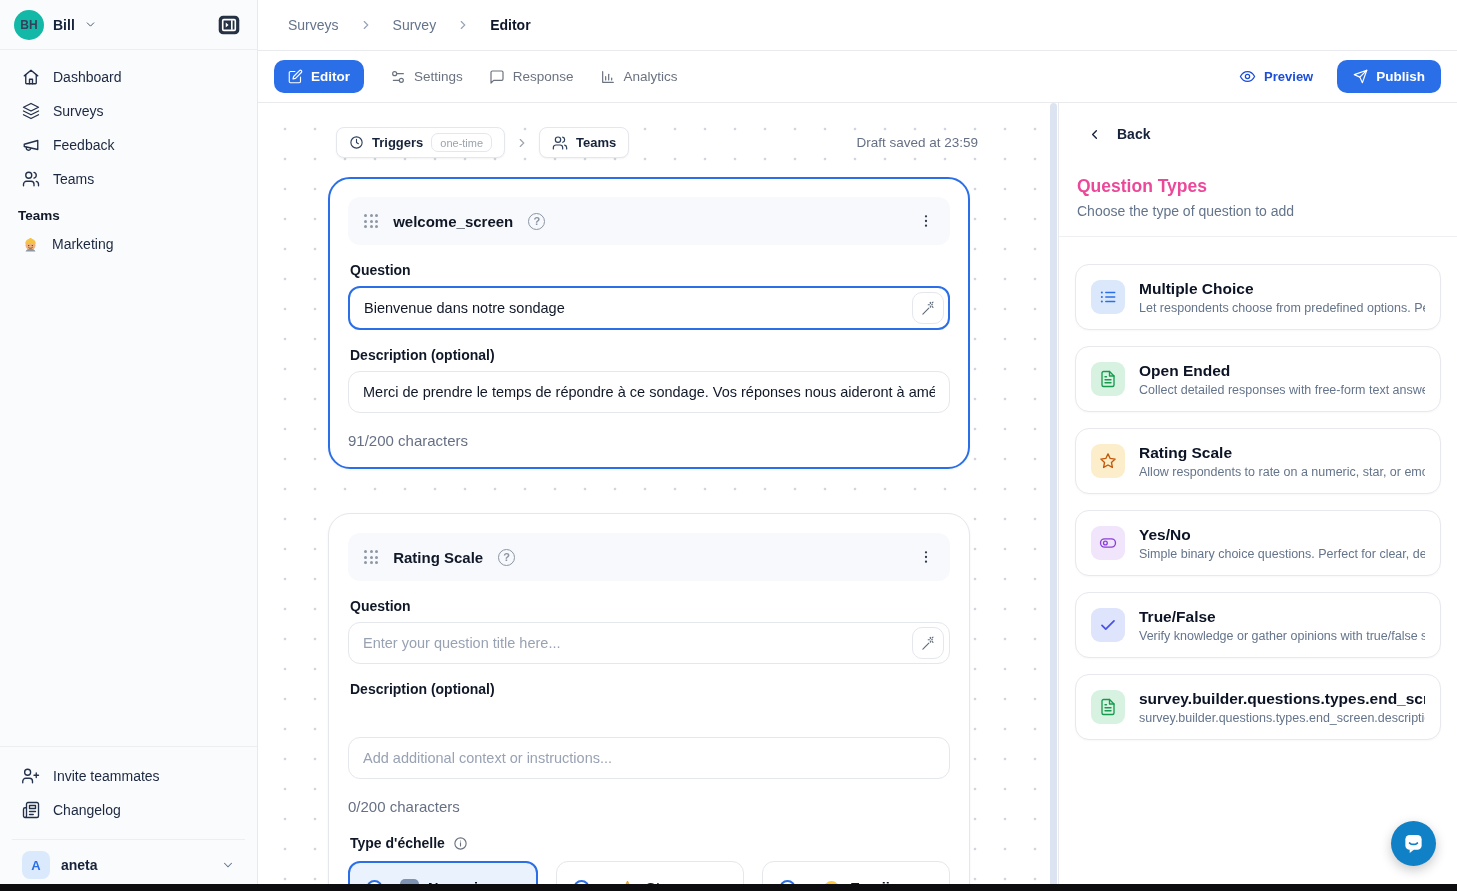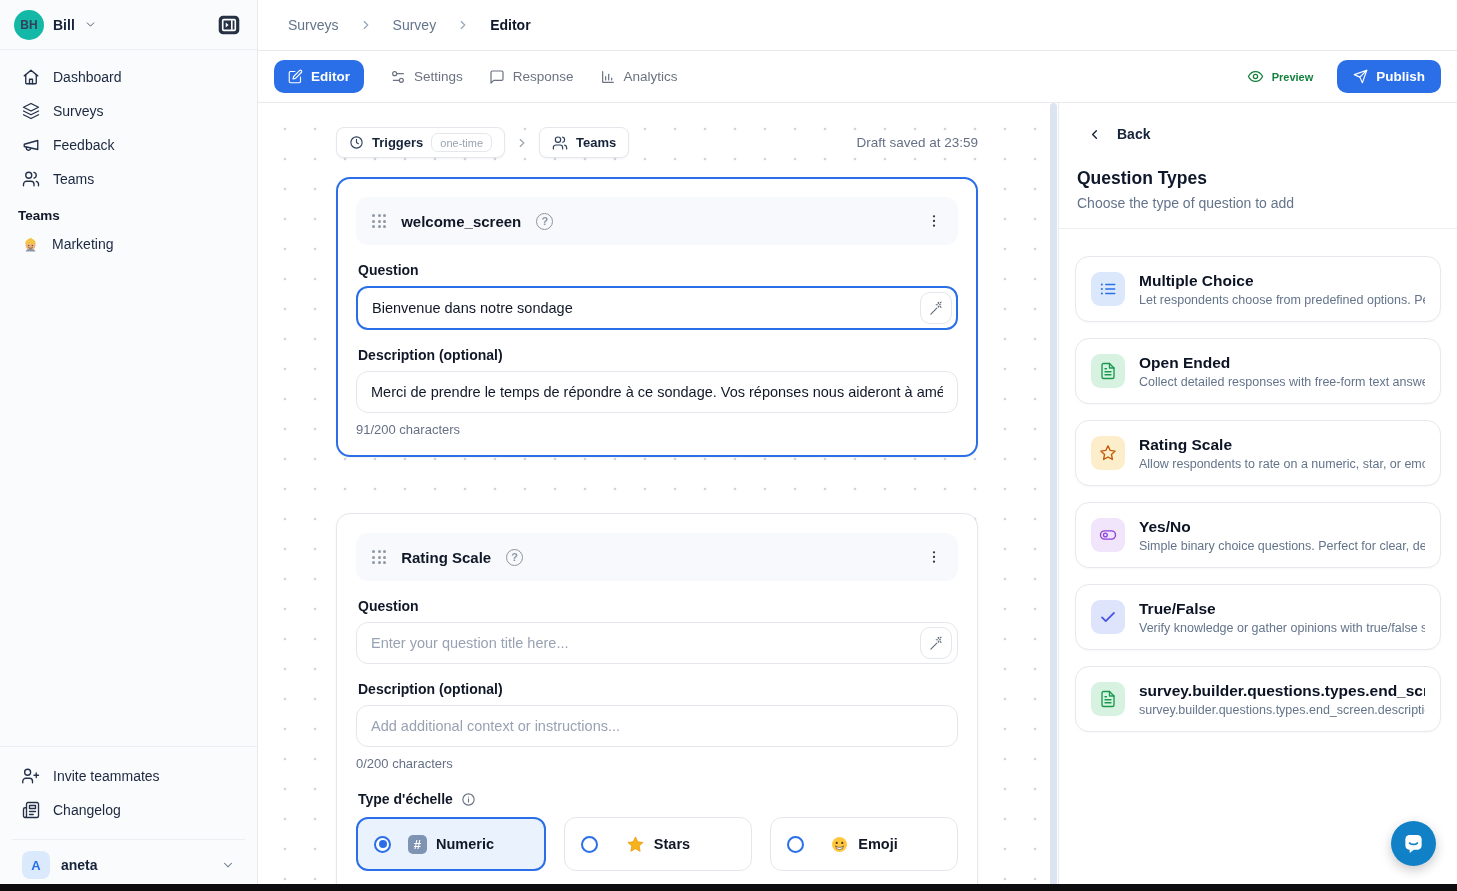--- a/index.html
+++ b/index.html
@@ -45,84 +45,84 @@
   .bc-item.current { color:#0f172a; font-weight:600; cursor:default; }
   .bc-sep { color:#94a3b8; }
 
   .toolbar { position:absolute; left:258px; top:51px; right:0; height:52px;
     border-bottom:1px solid #e8eaee; display:flex; align-items:center; padding:0 16px; background:#fff; }
   .tab { display:flex; align-items:center; gap:8px; font-size:13.5px; font-weight:500;
     color:#6b7280; cursor:pointer; margin-left:26px; background:none; border:none; font-family:inherit; }
   .tab.selected { margin-left:0; background:var(--accent,#2b6fe8); color:#fff; font-weight:600;
     border-radius:10px; padding:9px 14px; }
   .tb-right { margin-left:auto; display:flex; align-items:center; gap:24px; }
-  .preview-btn { display:flex; align-items:center; gap:8px; font-size:11px; font-weight:600;
-    color:#15803d; background:none; border:none; cursor:pointer; font-family:inherit; }
+  .preview-btn { display:flex; align-items:center; gap:8px; font-size:13px; font-weight:600;
+    color:#1d4ed8; background:none; border:none; cursor:pointer; font-family:inherit; }
   .publish-btn { display:flex; align-items:center; gap:8px; font-size:13.5px; font-weight:600;
     color:#fff; background:var(--accent,#2b6fe8); border:none; border-radius:10px; padding:9px 16px;
     cursor:pointer; font-family:inherit; }
 
   
   .canvas { position:absolute; left:258px; top:103px; width:800px; bottom:0; background:#fff;
     background-image:radial-gradient(circle, #d2d6dc 1.5px, transparent 1.6px);
     background-size:30px 30px; background-position:12px 11px; overflow:hidden; }
   .scroll-track { position:absolute; right:1px; top:0; bottom:0; width:7px; background:#dde4f1; border-radius:4px; }
 
   .chips-row { position:absolute; left:78px; top:24px; width:642px; display:flex; align-items:center; }
   .chip { display:flex; align-items:center; gap:8px; background:#fff; border:1px solid #e4e7ec;
     border-radius:8px; height:31px; padding:0 12px; font-size:13px; font-weight:600; color:#16233a;
     box-shadow:0 1px 2px rgba(16,24,40,.05); cursor:pointer; }
   .chip svg { color:#30405c; }
   .badge-pill { font-size:11px; font-weight:500; color:#9aa3af; border:1px solid #e4e7ec;
     border-radius:7px; padding:2.5px 8px; background:#fff; }
   .chip-sep { color:#9aa3af; margin:0 10px; }
   .draft { margin-left:auto; font-size:13.5px; color:#667085; }
 
-  .qcard { position:absolute; left:78px; width:642px; background:#fff; border-radius:14px;
+  .qcard { position:absolute; left:70px; width:642px; background:#fff; border-radius:22px;
     border:1px solid #e4e7ec; padding:19px; box-shadow:0 1px 3px rgba(16,24,40,.05); }
   .qcard.selected { border:2px solid var(--accent,#2b6fe8); padding:18px; }
   .qcard-header { height:48px; background:#f7f9fc; border-radius:12px; display:flex;
     align-items:center; gap:15px; padding:0 16px; }
   .grip { display:grid; grid-template-columns:repeat(3,3px); grid-auto-rows:3px; gap:2.6px; cursor:grab; }
   .grip i { width:3px; height:3px; border-radius:50%; background:#8d97a5; }
   .qcard-title { font-size:15px; font-weight:600; color:#101828; }
   .help-q { width:17px; height:17px; border-radius:50%; border:1.5px solid #8b95a3; color:#8b95a3;
     font-size:11px; font-weight:700; display:flex; align-items:center; justify-content:center; cursor:pointer; }
   .menu-dots { margin-left:auto; color:#303a49; cursor:pointer; background:none; border:none; }
   .field-label { margin:17px 2px 8px; font-size:14px; font-weight:600; color:#101828; }
   .input-wrap { position:relative; }
   .text-input { width:100%; height:42px; border:1px solid #e4e7ec; border-radius:12px;
     background:#fff; padding:0 52px 0 14px; font-size:14.5px; color:#101828; font-family:inherit; outline:none; }
   .text-input::placeholder { color:#98a2b3; }
   .text-input.focused { border:2px solid var(--accent,#2b6fe8); height:44px; }
   .wand-btn { position:absolute; right:6px; top:50%; transform:translateY(-50%); width:32px; height:32px;
     border:1px solid #e4e7ec; border-radius:10px; background:#fff; color:#5f6b7a;
     display:flex; align-items:center; justify-content:center; cursor:pointer; }
-  .char-count { margin-top:9px; font-size:13px; color:#667085; }
+  .char-count { margin-top:19px; font-size:15px; color:#667085; }
   .scale-label-row { display:flex; align-items:center; gap:8px; margin:20px 2px 10px; }
   .scale-label { font-size:14px; font-weight:600; color:#101828; }
   .info-i { color:#6b7280; }
   .scale-opts { display:flex; gap:18px; }
   .opt { position:relative; flex:1; height:54px; border:1px solid #e4e7ec; border-radius:12px;
     background:#fff; display:flex; align-items:center; justify-content:center; gap:9px; cursor:pointer; }
   .opt.selected { border:2px solid var(--accent,#2b6fe8); background:#eaf2fe; }
   .radio { position:absolute; left:16px; width:17px; height:17px; border-radius:50%;
     border:2px solid var(--accent,#2b6fe8); background:#fff; }
   .opt.selected .radio::after { content:''; position:absolute; inset:2.5px; border-radius:50%;
     background:var(--accent,#2b6fe8); }
   .opt-label { font-size:14.5px; font-weight:600; color:#101828; }
   .keycap { width:19px; height:19px; border-radius:5px; background:#7f93b2; color:#fff;
     font-size:13px; font-weight:700; display:flex; align-items:center; justify-content:center; }
 
   
   .panel { position:absolute; left:1058px; top:103px; right:0; bottom:0; background:#fff;
     border-left:1px solid #e8eaee; padding:0 16px; }
   .back-row { display:flex; align-items:center; gap:15px; padding:23px 12px 0; font-size:14px;
     font-weight:600; color:#16233a; cursor:pointer; }
-  .panel-title { margin:26px 2px 0; font-size:17.5px; font-weight:700; color:#0f172a; }
+  .panel-title { margin:34px 2px 0; font-size:17.5px; font-weight:700; color:#ec4899; }
   .panel-sub { margin:6px 2px 0; font-size:14px; color:#64748b; }
   .panel-divider { height:1px; background:#edeff2; margin:17px -16px 0; }
   .panel-btns { display:flex; gap:10px; margin-top:18px; }
   .btn-predef { flex:1.17; height:32px; border:1px solid #e4e7ec; border-radius:10px; background:#fff;
     display:flex; align-items:center; justify-content:center; gap:9px; font-size:13px; font-weight:600;
     color:#16233a; cursor:pointer; font-family:inherit; }
   .btn-generate { flex:1; height:32px; border:1px solid #8a35d8; border-radius:10px;
     background:var(--purple,#9d4be8); box-shadow:0 1.5px 0 #3a2a63; color:#fff;
     display:flex; align-items:center; justify-content:center; gap:9px; font-size:13.5px; font-weight:600;
     cursor:pointer; font-family:inherit; }
@@ -413,21 +413,21 @@
               <path d="M15 4V2"></path>
               <path d="M15 10V8"></path>
               <path d="M11.5 6h2M16.5 6h2"></path>
               <path d="m17.8 8.8 1.4 1.4"></path>
               <path d="m17.8 3.2 1.4-1.4"></path>
             </svg>
         </button>
       </div>
       <div class="field-label">Description (optional)</div>
       <div class="input-wrap">
-        <input class="text-input" style="padding-right: 14px;" readonly="" placeholder="Add additional context or instructions...">
+        <input class="text-input" style="padding-right: 14px; margin-top: 32px;" readonly="" placeholder="Add additional context or instructions...">
       </div>
       <div class="char-count">0/200 characters</div>
 
       <div class="scale-label-row">
         <span class="scale-label">Type d'échelle</span>
         <svg class="info-i" width="15" height="15" viewBox="0 0 24 24" style="fill:none;stroke:currentColor;stroke-width:1.8;stroke-linecap:round">
             <circle cx="12" cy="12" r="9"></circle>
             <path d="M12 11v5"></path>
             <path d="M12 8h.01"></path>
           </svg>

